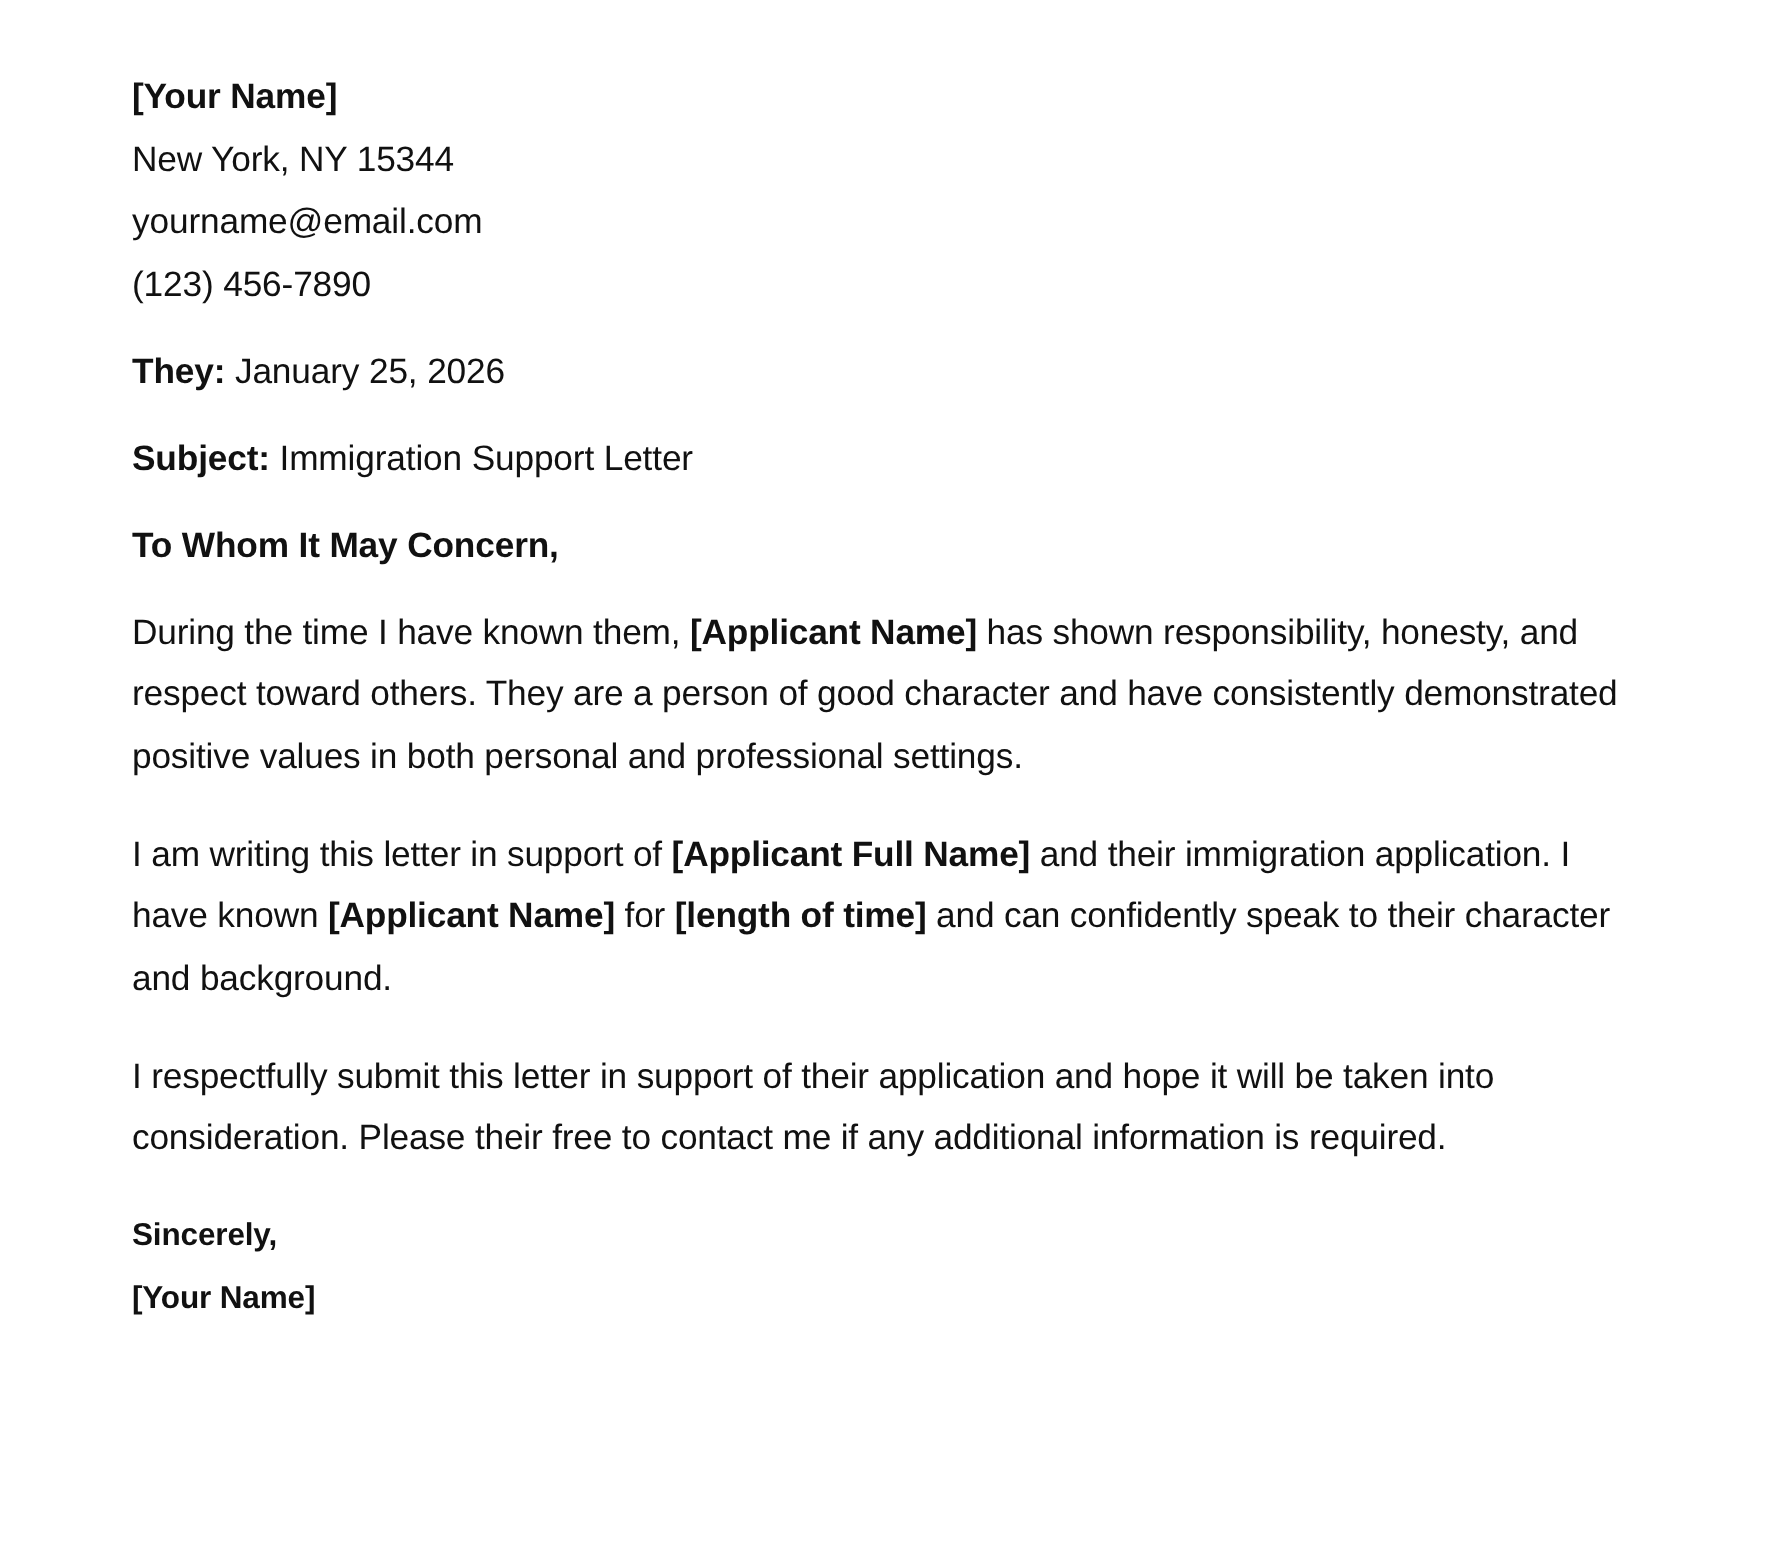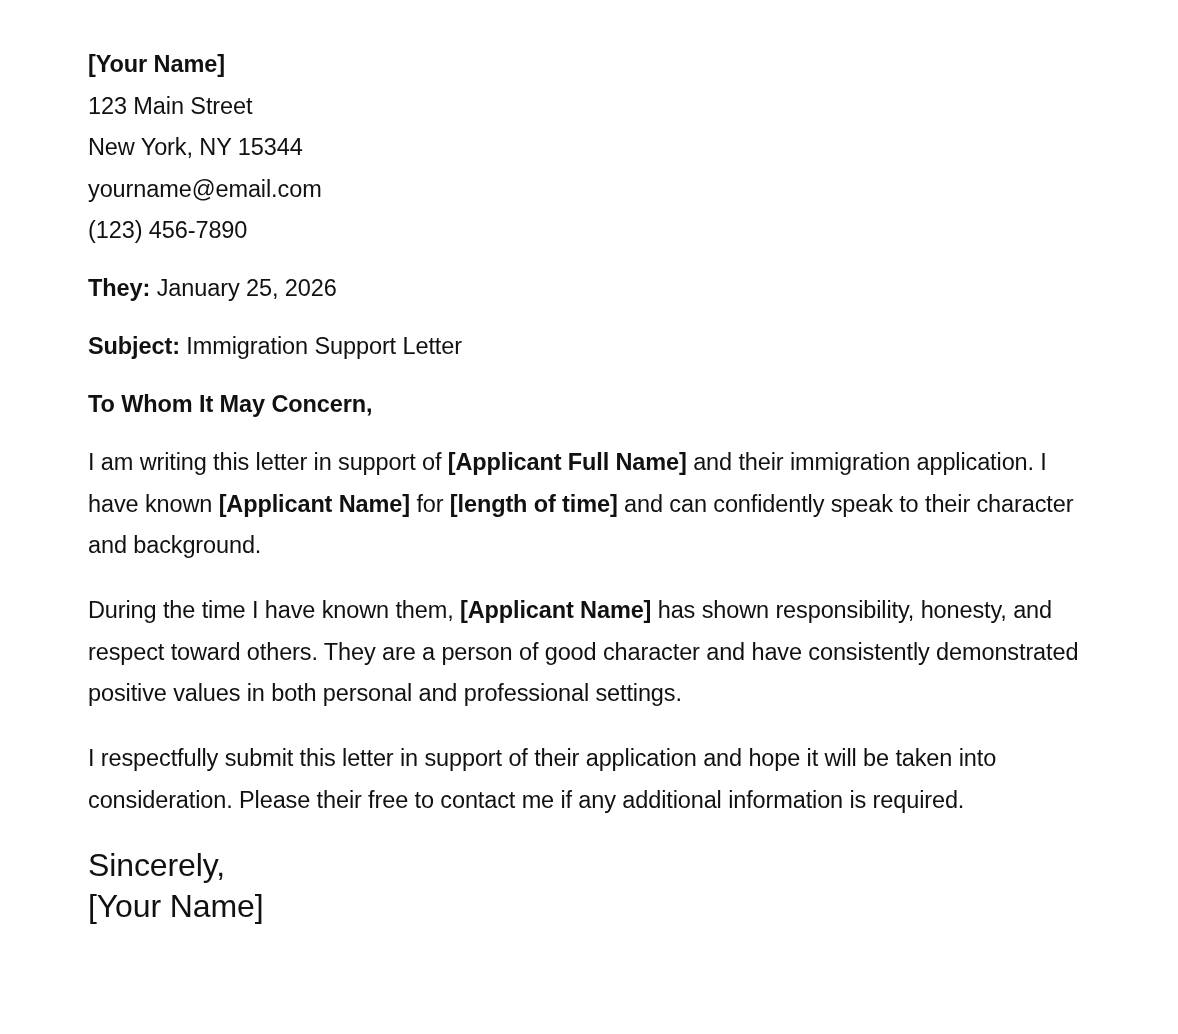--- a/index.html
+++ b/index.html
@@ -84,53 +84,52 @@
   .ph {
     font-weight: 700;
   }
 
   
   .closing-block {
     margin-top: 16.5px;
   }
 
   .closing-line {
-    font-size: 32px;
+    font-size: 21px;
     line-height: 41.5px;
     letter-spacing: -0.1px;
-    font-weight: 400;
+    font-weight: 700;
     white-space: nowrap;
   }
 </style>
 </head>
 <body>
 
 <div class="letter-page">
 
   <div class="sender-block">
     <div class="sender-line name">[Your Name]</div>
-    <div class="sender-line">123 Main Street</div>
     <div class="sender-line">New York, NY 15344</div>
     <div class="sender-line">yourname@email.com</div>
     <div class="sender-line">(123) 456-7890</div>
   </div>
 
   <div class="meta-row">
     <span class="meta-label">They:</span><span>&nbsp;</span><span class="meta-value">January 25, 2026</span>
   </div>
 
   <div class="meta-row">
     <span class="meta-label">Subject:</span><span>&nbsp;</span><span class="meta-value">Immigration Support Letter</span>
   </div>
 
   <div class="salutation">To Whom It May Concern,</div>
 
   <div id="letter-body">
+      <p class="body-paragraph"><span>During the time I have known them, </span><span class="ph">[Applicant Name]</span><span> has shown responsibility, honesty, and respect toward others. They are a person of good character and have consistently demonstrated positive values in both personal and professional settings.</span></p>
       <p class="body-paragraph"><span>I am writing this letter in support of </span><span class="ph">[Applicant Full Name]</span><span> and their immigration application. I have known </span><span class="ph">[Applicant Name]</span><span> for </span><span class="ph">[length of time]</span><span> and can confidently speak to their character and background.</span></p>
-      <p class="body-paragraph"><span>During the time I have known them, </span><span class="ph">[Applicant Name]</span><span> has shown responsibility, honesty, and respect toward others. They are a person of good character and have consistently demonstrated positive values in both personal and professional settings.</span></p>
       <p class="body-paragraph"><span>I respectfully submit this letter in support of their application and hope it will be taken into consideration. Please their free to contact me if any additional information is required.</span></p>
     </div>
 
   <div class="closing-block">
     <div class="closing-line">Sincerely,</div>
     <div class="closing-line">[Your Name]</div>
   </div>
 
 </div>
 

